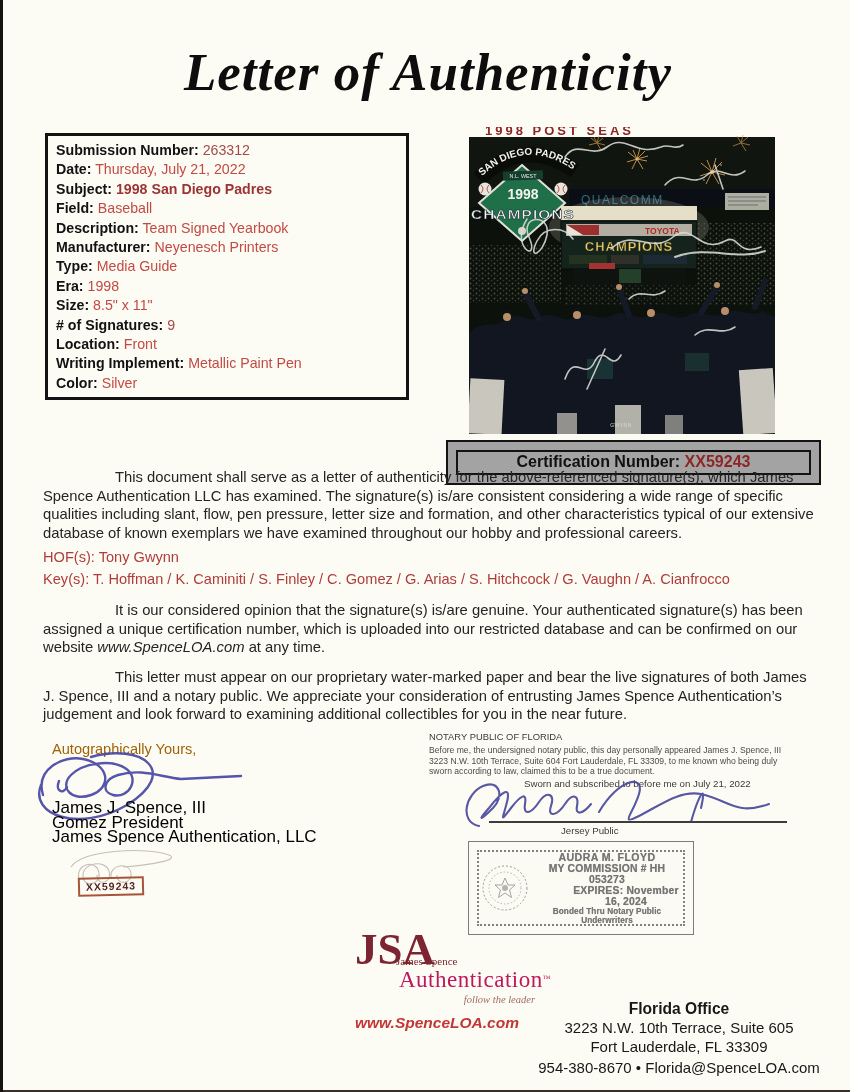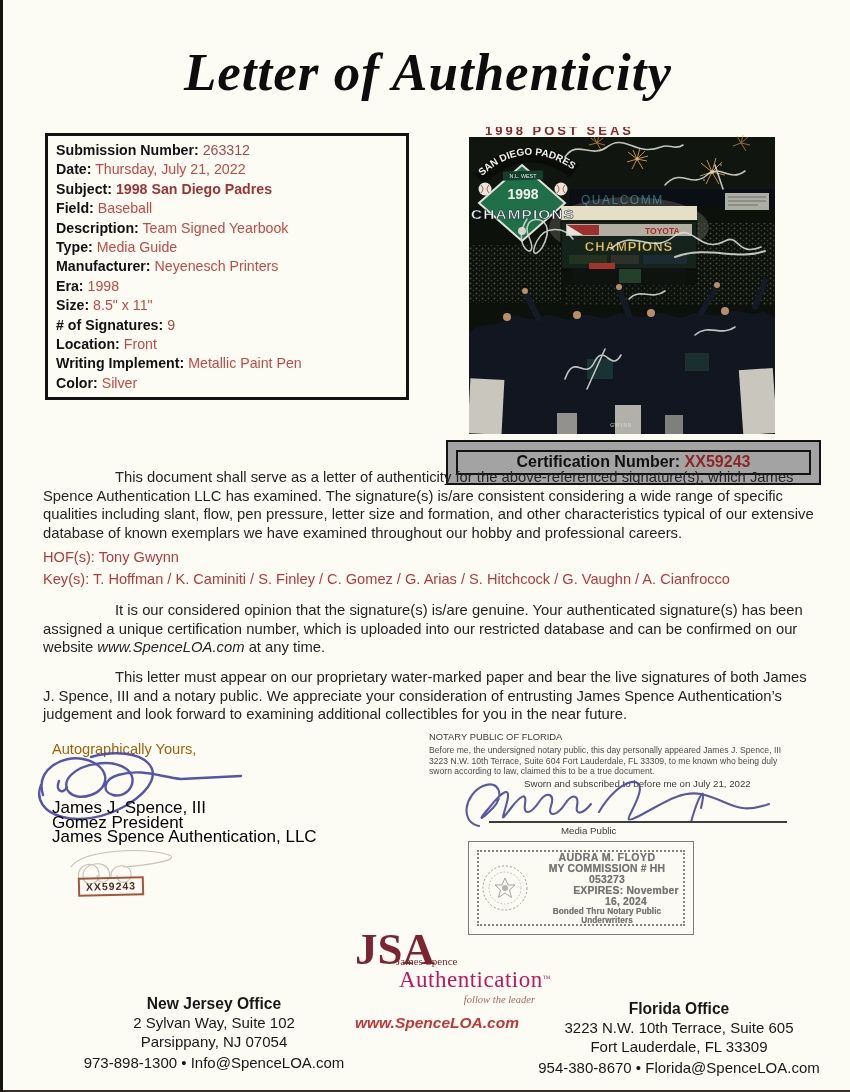--- a/index.html
+++ b/index.html
@@ -73,22 +73,22 @@
 <div class="page">
 
   <div class="title">Letter of Authenticity</div>
 
   <div class="infobox">
     <div class="inforow"><span class="lab">Submission Number:</span> <span class="val maroon">263312</span></div>
     <div class="inforow"><span class="lab">Date:</span> <span class="val">Thursday, July 21, 2022</span></div>
     <div class="inforow"><span class="lab">Subject:</span> <span class="val maroonbold">1998 San Diego Padres</span></div>
     <div class="inforow"><span class="lab">Field:</span> <span class="val">Baseball</span></div>
     <div class="inforow"><span class="lab">Description:</span> <span class="val">Team Signed Yearbook</span></div>
+    <div class="inforow"><span class="lab">Manufacturer:</span> <span class="val">Neyenesch Printers</span></div>
     <div class="inforow"><span class="lab">Type:</span> <span class="val">Media Guide</span></div>
-    <div class="inforow"><span class="lab">Manufacturer:</span> <span class="val">Neyenesch Printers</span></div>
     <div class="inforow"><span class="lab">Era:</span> <span class="val">1998</span></div>
     <div class="inforow"><span class="lab">Size:</span> <span class="val">8.5" x 11"</span></div>
     <div class="inforow"><span class="lab"># of Signatures:</span> <span class="val maroon">9</span></div>
     <div class="inforow"><span class="lab">Location:</span> <span class="val">Front</span></div>
     <div class="inforow"><span class="lab">Writing Implement:</span> <span class="val">Metallic Paint Pen</span></div>
     <div class="inforow"><span class="lab">Color:</span> <span class="val">Silver</span></div>
   </div>
 
   <svg class="photo" viewBox="0 0 306 307" xmlns="http://www.w3.org/2000/svg" xmlns:xlink="http://www.w3.org/1999/xlink">
     <defs>
@@ -239,44 +239,38 @@
   <div class="not-state">Before me, the undersigned notary public, this day personally appeared James J. Spence, III 3223 N.W. 10th Terrace, Suite 604 Fort Lauderdale, FL 33309, to me known who being duly sworn according to law, claimed this to be a true document.</div>
   <div class="not-sworn">Sworn and subscribed to before me on July 21, 2022</div>
   <svg class="sig-notary" viewBox="0 0 350 76">
     <g fill="none" stroke="#4a4a9e" stroke-width="2.1" stroke-linecap="round" opacity=".92">
       <path d="M40,62 C20,58 26,30 44,22 C60,15 66,32 54,44 C44,54 36,60 50,44 C64,26 72,22 68,38 C64,54 60,60 72,44 C82,31 88,28 86,40 C84,52 92,50 100,38 C108,26 116,30 112,42 C108,54 118,52 126,40 C134,28 140,32 138,42 C136,52 144,50 152,40"></path>
       <path d="M160,48 C180,14 206,10 200,30 C194,50 180,62 200,52 C220,42 240,26 262,30 C290,36 296,52 330,40"></path>
       <path d="M252,58 C260,30 268,18 262,44"></path>
     </g>
   </svg>
   <div class="not-line"></div>
-  <div class="not-cap">Media Public</div>
+  <div class="not-cap">Jersey Public</div>
   <div class="not-stamp">
     <div class="not-stamp-in">
       <svg width="52" height="56" viewBox="0 0 52 56">
         <circle cx="26" cy="28" r="22" fill="none" stroke="#9a9a96" stroke-width="1" stroke-dasharray="2,2"></circle>
         <circle cx="26" cy="28" r="16" fill="none" stroke="#a5a5a0" stroke-width=".8" stroke-dasharray="1.5,2"></circle>
         <path d="M26,18 l3,7 7,0 -5.5,5 2,7.5 -6.5,-4.5 -6.5,4.5 2,-7.5 -5.5,-5 7,0 z" fill="none" stroke="#9a9a96" stroke-width=".9"></path>
         <circle cx="26" cy="28" r="3" fill="#b5b5b0"></circle>
       </svg>
       <div class="stamp-text">
         <div class="st1">AUDRA M. FLOYD</div>
         <div class="st2">MY COMMISSION # HH 053273</div>
         <div class="st3">EXPIRES: November 16, 2024</div>
         <div class="st4">Bonded Thru Notary Public Underwriters</div>
       </div>
     </div>
   </div>
 
-  <div class="office" id="nj">
-    <div class="o-title">New Jersey Office</div>
-    <div>2 Sylvan Way, Suite 102</div>
-    <div>Parsippany, NJ 07054</div>
-    <div class="o-contact">973-898-1300 • Info@SpenceLOA.com</div>
-  </div>
 
   <div class="jsa">
     <div class="jsa-row1">
       <span class="jsa-acr">JSA</span>
       <span class="jsa-small">James Spence</span>
     </div>
     <div class="jsa-auth"><span>Authentication</span><span class="jsa-tm">™</span></div>
     <div class="jsa-tag">follow the leader</div>
     <div class="jsa-web">www.SpenceLOA.com</div>
   </div>

